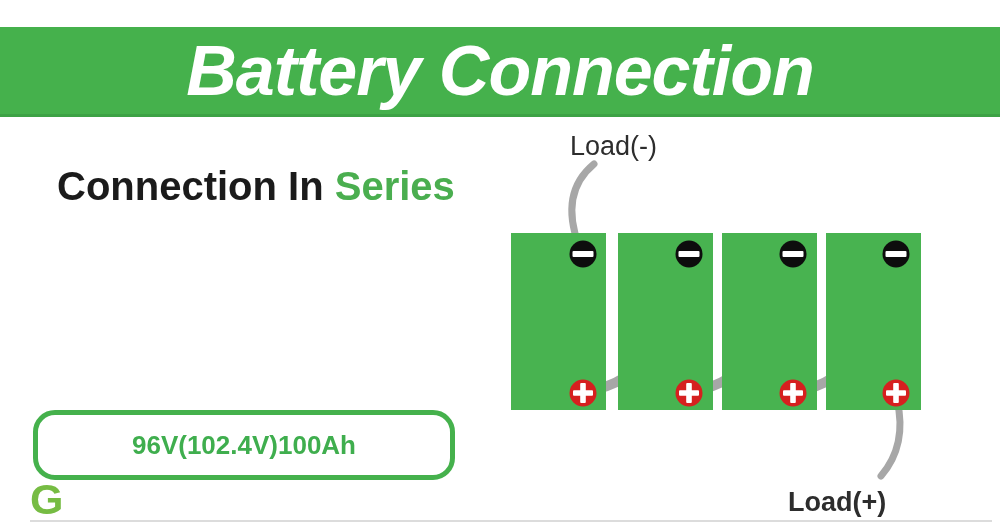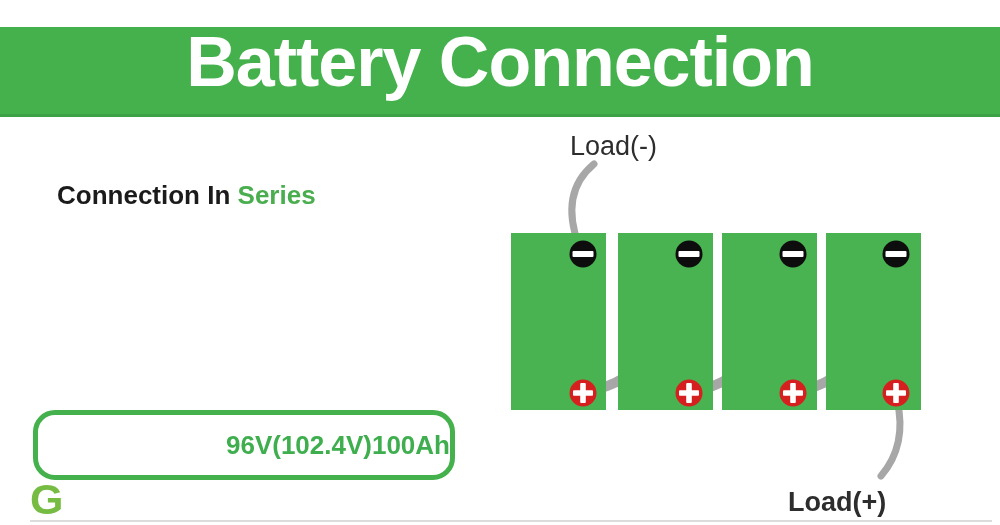--- a/index.html
+++ b/index.html
@@ -11,37 +11,37 @@
     overflow: hidden;
   }
 
   
   .banner {
     position: absolute;
     left: 0; top: 27px;
     width: 1000px; height: 87px;
     background: var(--banner-green);
     border-bottom: 3px solid var(--banner-edge-green);
-    display: flex; justify-content: center;
+    display: flex; align-items: center; justify-content: center; font-style: italic;
   }
   .banner h1 {
     margin: 0;
     color: var(--title-white);
     font-size: 70px;
     font-weight: 800;
     letter-spacing: -1px;
     line-height: 1;
     white-space: nowrap;
   }
 
   
   .subtitle {
     position: absolute;
-    left: 57px; top: 182px;
-    font-size: 26px;
+    left: 57px; top: 166px;
+    font-size: 40px;
     font-weight: 800;
     line-height: 1;
     white-space: nowrap;
   }
   .subtitle .prefix { color: var(--text-dark); }
   .subtitle .highlight { color: var(--series-green); }
 
   
   .load-label {
     position: absolute;
@@ -73,21 +73,21 @@
   .terminal-bar { fill: #ffffff; }
 
   
   .spec-box {
     position: absolute;
     left: 33px; top: 410px;
     width: 412px; height: 60px;
     border: 5px solid var(--box-border-green);
     border-radius: 22px;
     background: #ffffff;
-    display: flex; align-items: center; justify-content: flex-end;
+    display: flex; align-items: center; justify-content: center;
     font-size: 26px;
     font-weight: 700;
     white-space: nowrap;
   }
   .spec-box .spec-highlight { color: var(--spec-green); }
   .spec-box .spec-rest { color: var(--text-dark); }
 
   
   .logo {
     position: absolute;

